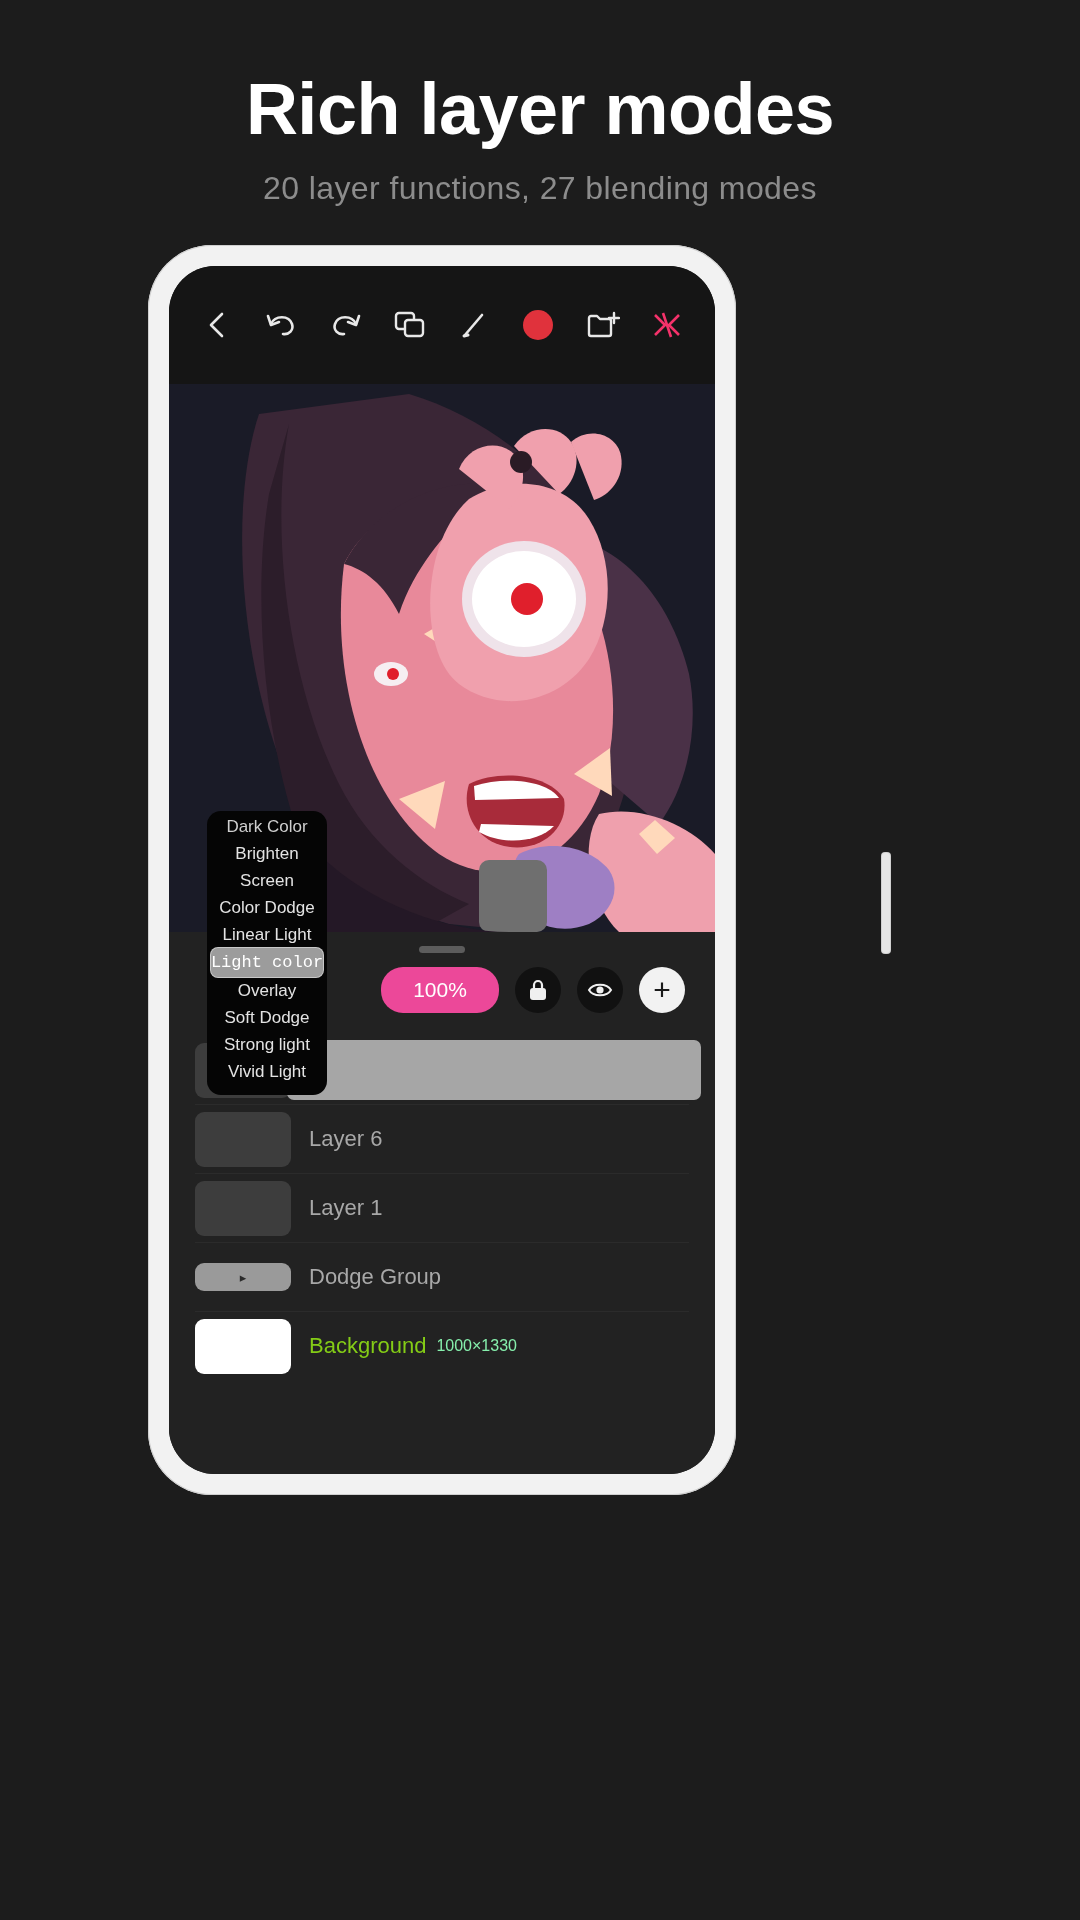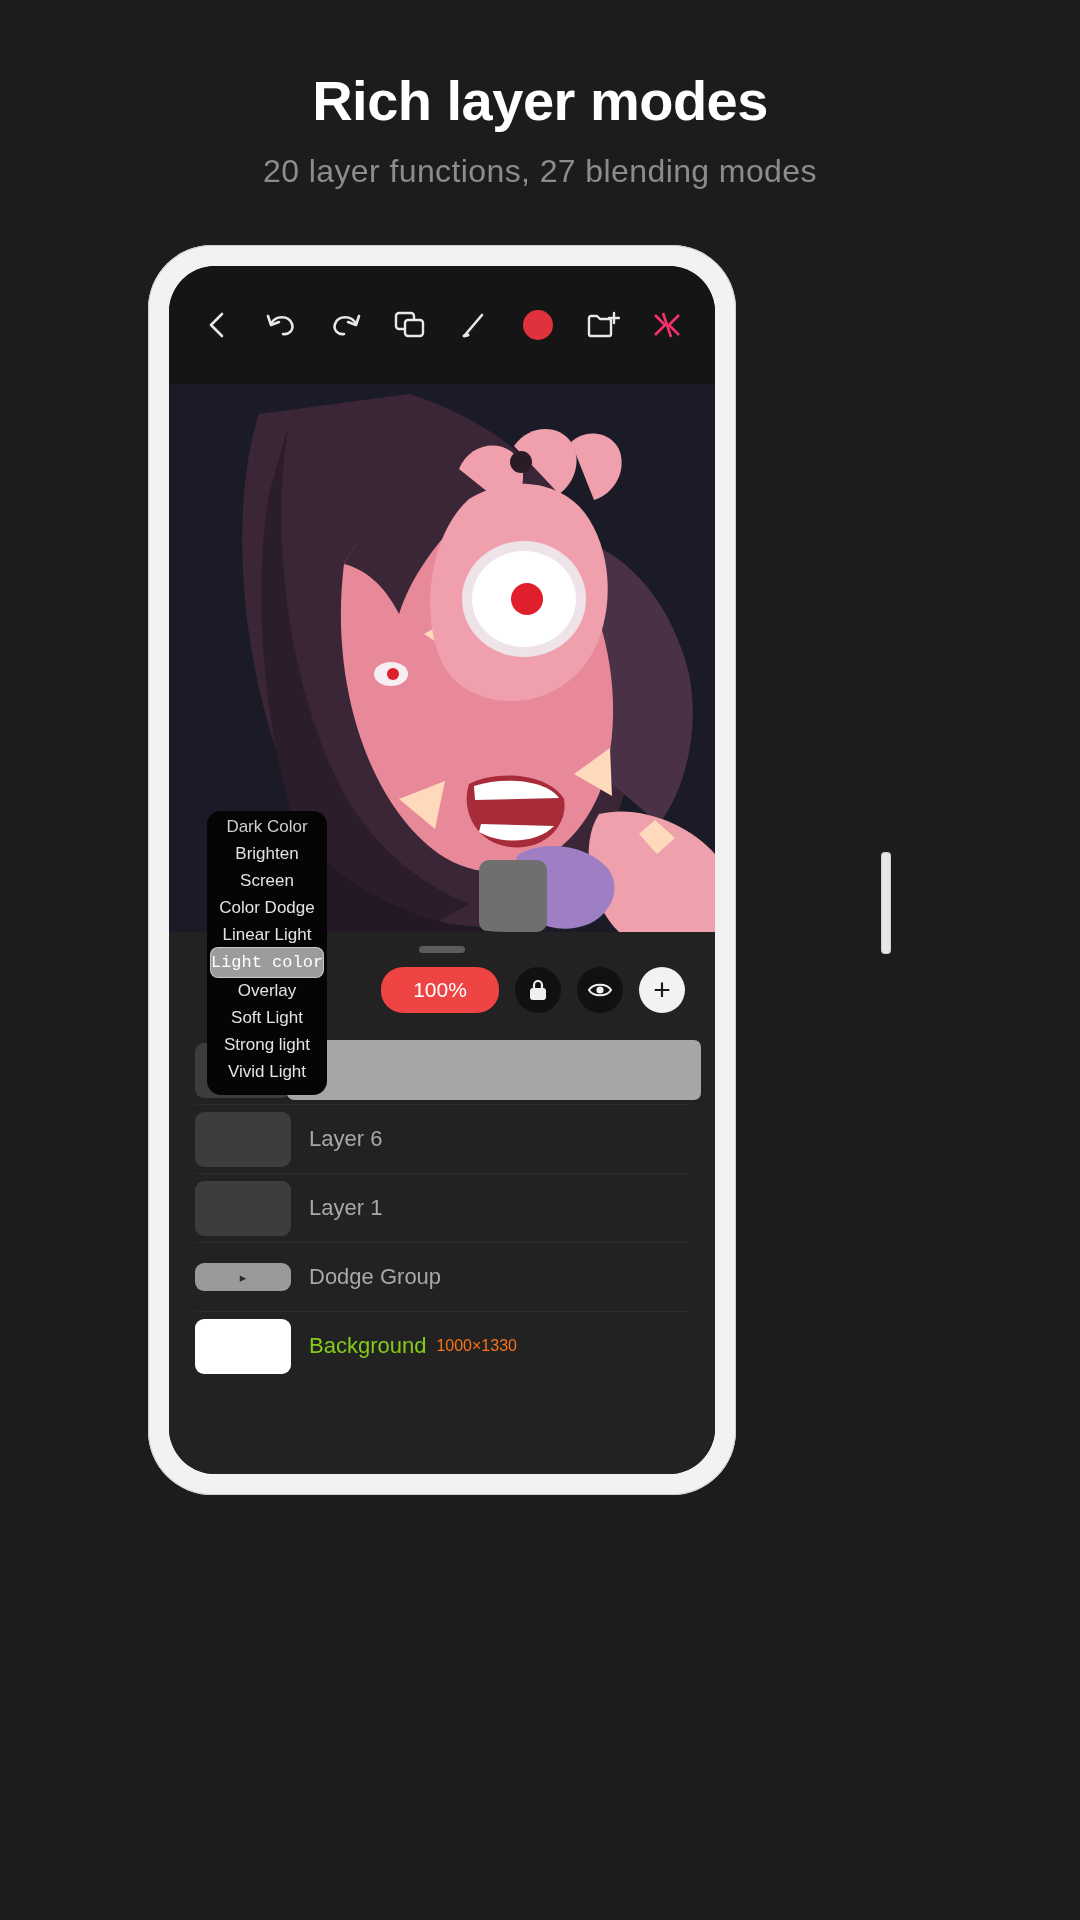--- a/index.html
+++ b/index.html
@@ -19,21 +19,21 @@
 
   
   .header {
     position: absolute;
     top: 0; left: 0; right: 0;
     padding-top: 72px;
     text-align: center;
   }
   .hero-title {
     color: #ffffff;
-    font-size: 56px;
+    font-size: 72px;
     font-weight: bold;
     letter-spacing: -0.5px;
     line-height: 1.05;
   }
   .hero-sub {
     margin-top: 22px;
     color: #8c8c8c;
     font-size: 32px;
     font-weight: normal;
     letter-spacing: 0.4px;
@@ -116,21 +116,21 @@
     border-radius: 4px;
     margin: 14px auto 0 auto;
   }
   .panel-tools {
     display: flex;
     align-items: center;
     gap: 16px;
     padding: 14px 26px 0 212px;
   }
   .pill-opacity {
-    background: #ef4444;
+    background: #ec4899;
     color: #ffffff;
     font-size: 21px;
     border-radius: 22px;
     padding: 11px 30px;
     min-width: 118px;
     text-align: center;
   }
   .circ {
     width: 46px; height: 46px;
     border-radius: 50%;
@@ -171,21 +171,21 @@
     color: #2a2a2a; font-size: 13px;
   }
   .layer-name {
     margin-left: 18px;
     color: #a8a8a8;
     font-size: 22px;
   }
   .layer-name.bright { color: #84cc16; }
   .layer-dims {
     margin-left: 10px;
-    color: #f97316;
+    color: #86efac;
     font-size: 16px;
   }
   .row-selected {
     position: absolute;
     left: 118px; right: 14px; top: 4px;
     height: 60px;
     background: #a6a6a6;
     border-radius: 7px;
   }
   .sep {
@@ -401,20 +401,20 @@
       </div>
 
       <div class="blend-menu">
         <div class="blend-item clipped">Dark Color</div>
         <div class="blend-item">Brighten</div>
         <div class="blend-item">Screen</div>
         <div class="blend-item">Color Dodge</div>
         <div class="blend-item">Linear Light</div>
         <div class="blend-item selected">Light color</div>
         <div class="blend-item">Overlay</div>
-        <div class="blend-item">Soft Light</div>
+        <div class="blend-item">Soft Dodge</div>
         <div class="blend-item">Strong light</div>
         <div class="blend-item">Vivid Light</div>
       </div>
 
     </div>
   </div>
 </div>
 
 </body></html>

